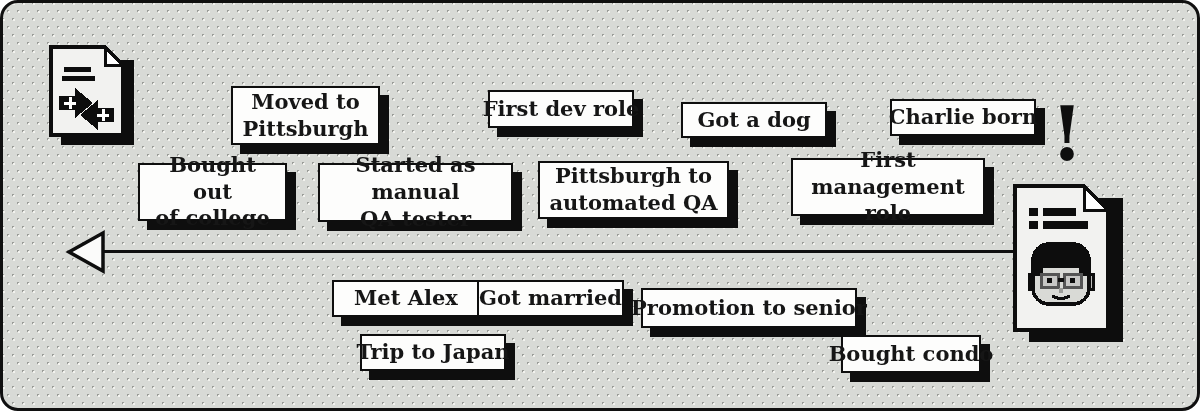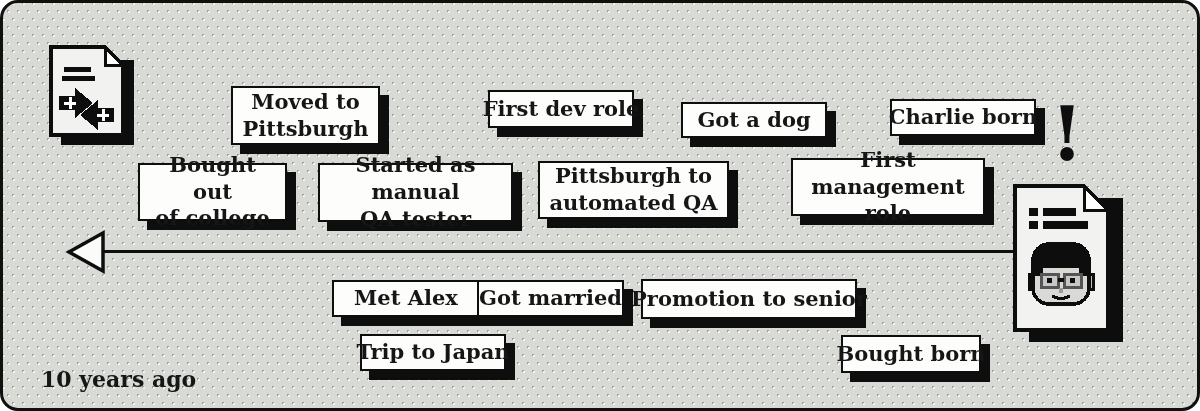--- a/index.html
+++ b/index.html
@@ -28,21 +28,21 @@
   .e0 {left:228px;top:83px; width:149px;height:59px;}
   .e1 {left:485px;top:87px; width:146px;height:38px;}
   .e2 {left:678px;top:99px; width:146px;height:36px;}
   .e3 {left:887px;top:96px; width:146px;height:37px;}
   .e4 {left:135px;top:160px;width:149px;height:58px;}
   .e5 {left:315px;top:160px;width:195px;height:59px;}
   .e6 {left:535px;top:158px;width:191px;height:58px;}
   .e7 {left:788px;top:155px;width:194px;height:58px;}
   .e8 {left:139px;top:277px;width:148px;height:59px;}
   .e9 {left:309px;top:277px;width:148px;height:37px;margin-left:20px;}
-  .e10{left:638px;top:276px;width:216px;height:40px;}
+  .e10{left:638px;top:285px;width:216px;height:40px;}
   .e11{left:474px;top:277px;width:147px;height:37px;}
   .e12{left:357px;top:331px;width:146px;height:37px;}
   .e13{left:838px;top:332px;width:140px;height:38px;}
 
   .axis-line{position:absolute;left:96px;top:247px;width:918px;height:3px;background:#0e0e0e;}
   .axis-arrow{position:absolute;left:62px;top:227px;}
   .axis-label{position:absolute;left:38px;top:363px;font-weight:700;font-size:22px;color:#161616;}
   .alert{position:absolute;left:1038px;top:94px;width:52px;text-align:center;
          font-weight:700;font-size:74px;line-height:1;color:#0e0e0e;}
   .icon-left{position:absolute;left:45px;top:42px;}
@@ -83,21 +83,21 @@
 QA tester</div>
   <div class="card e6">Pittsburgh to
 automated QA</div>
   <div class="card e7">First management
 role</div>
 
   <div class="card e9 one">Met Alex</div>
   <div class="card e10 one">Promotion to senior</div>
   <div class="card e11 one">Got married</div>
   <div class="card e12 one">Trip to Japan</div>
-  <div class="card e13 one">Bought born</div>
+  <div class="card e13 one">Bought condo</div>
 
   <div class="alert">!</div>
 
   <svg class="icon-right" width="114" height="160" viewBox="0 0 114 160" shape-rendering="crispEdges">
     <rect x="16" y="14" width="94" height="144" fill="#0d0d0d"></rect>
     <polygon points="2,2 71,2 95,26 95,146 2,146" fill="#f2f2f0" stroke="#0d0d0d" stroke-width="4"></polygon>
     <polygon points="71,2 71,26 95,26" fill="#ffffff" stroke="#0d0d0d" stroke-width="3"></polygon>
     <rect x="16" y="24" width="9" height="8" fill="#0d0d0d"></rect>
     <rect x="30" y="24" width="33" height="8" fill="#0d0d0d"></rect>
     <rect x="16" y="37" width="9" height="8" fill="#0d0d0d"></rect>
@@ -113,15 +113,14 @@
       <rect x="11" y="36" width="17" height="13" fill="#c7c7c5" stroke="#555555" stroke-width="3"></rect>
       <rect x="34" y="36" width="17" height="13" fill="#c7c7c5" stroke="#555555" stroke-width="3"></rect>
       <rect x="28" y="40" width="6" height="4" fill="#0d0d0d"></rect>
       <rect x="17" y="40" width="5" height="5" fill="#0d0d0d"></rect>
       <rect x="40" y="40" width="5" height="5" fill="#0d0d0d"></rect>
       <rect x="29" y="50" width="4" height="5" fill="#9a9b98"></rect>
       <path d="M22,58 Q31,63 40,58" fill="none" stroke="#0d0d0d" stroke-width="3"></path>
     </g>
   </svg>
 
-  <div class="axis-label">10 years ago</div>
 
 </div>
 
 </body></html>

